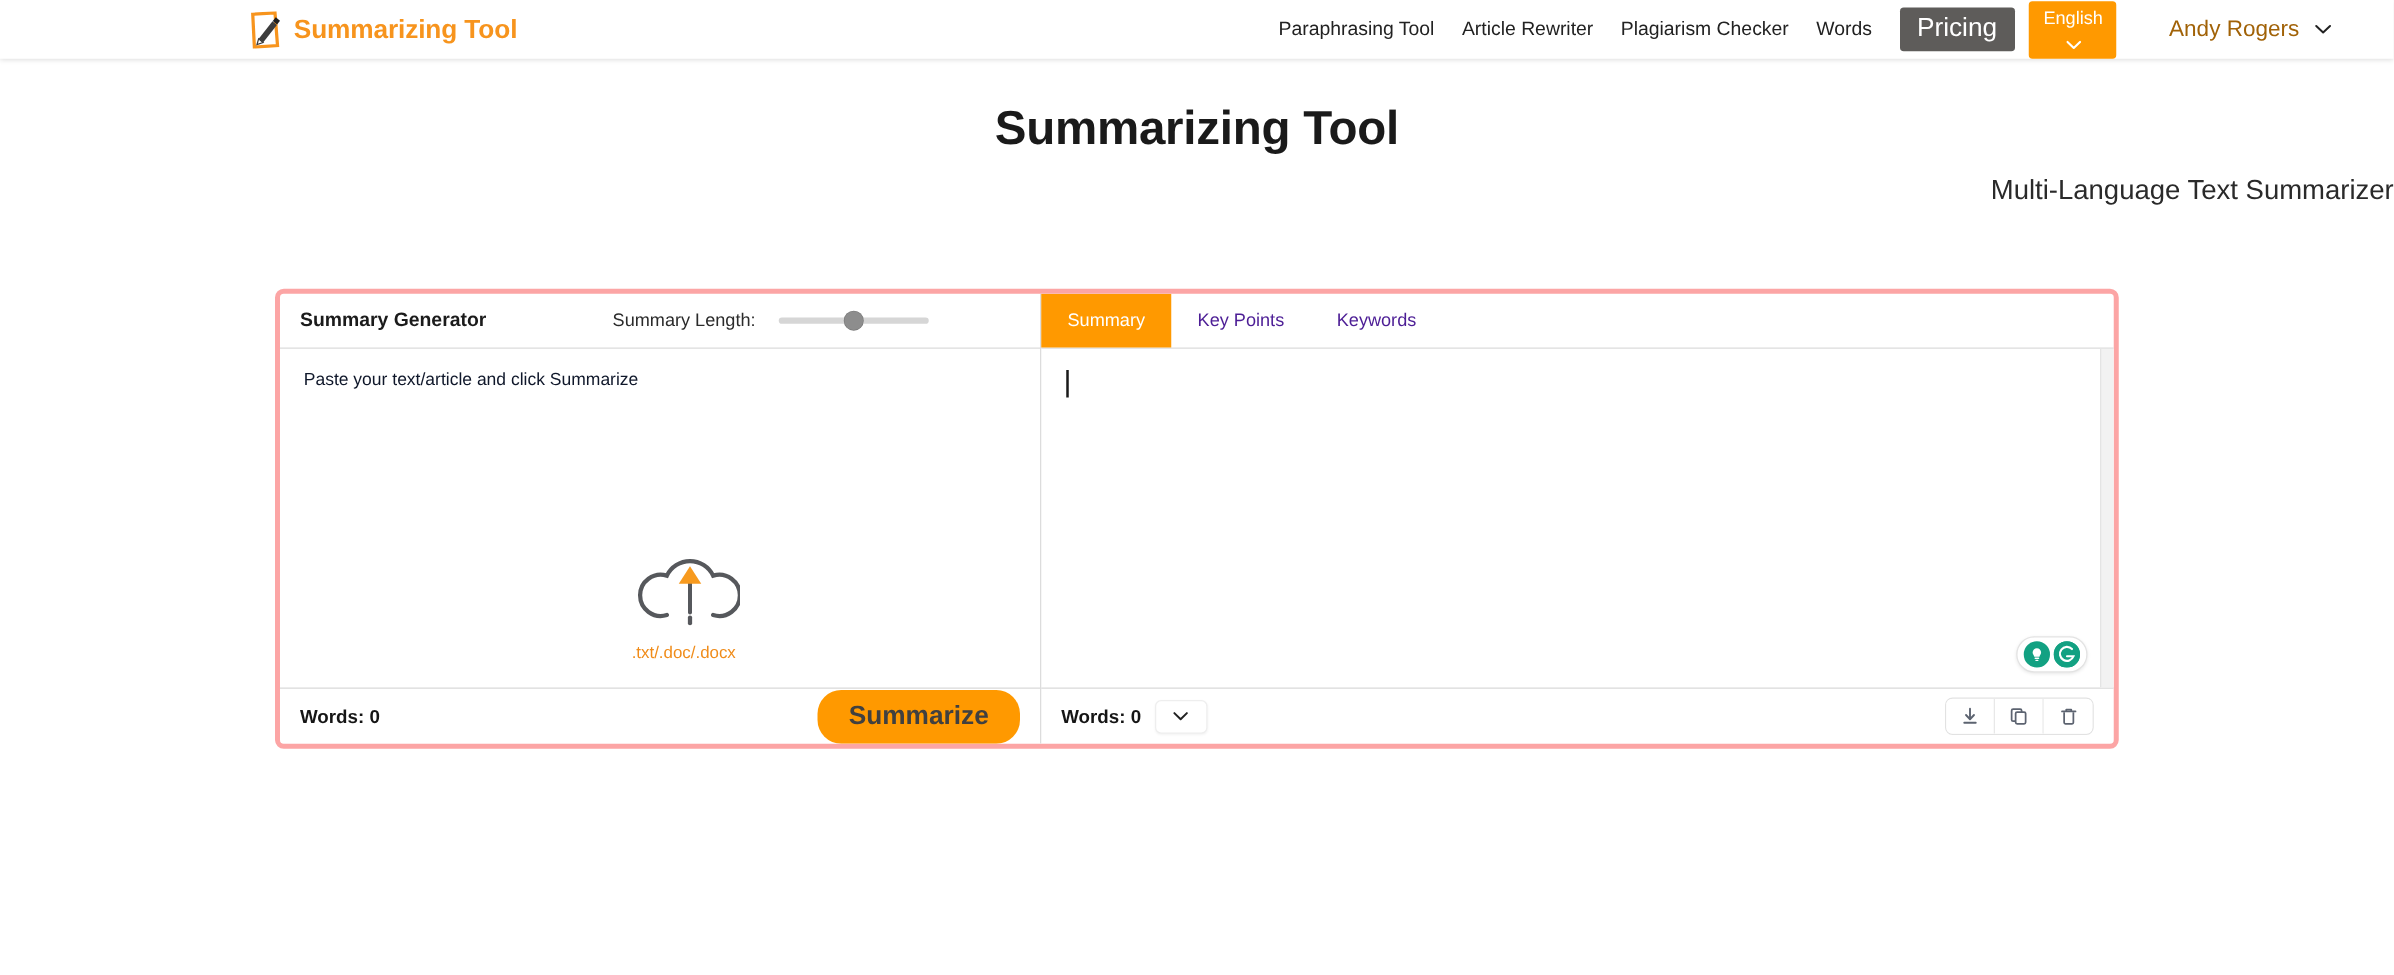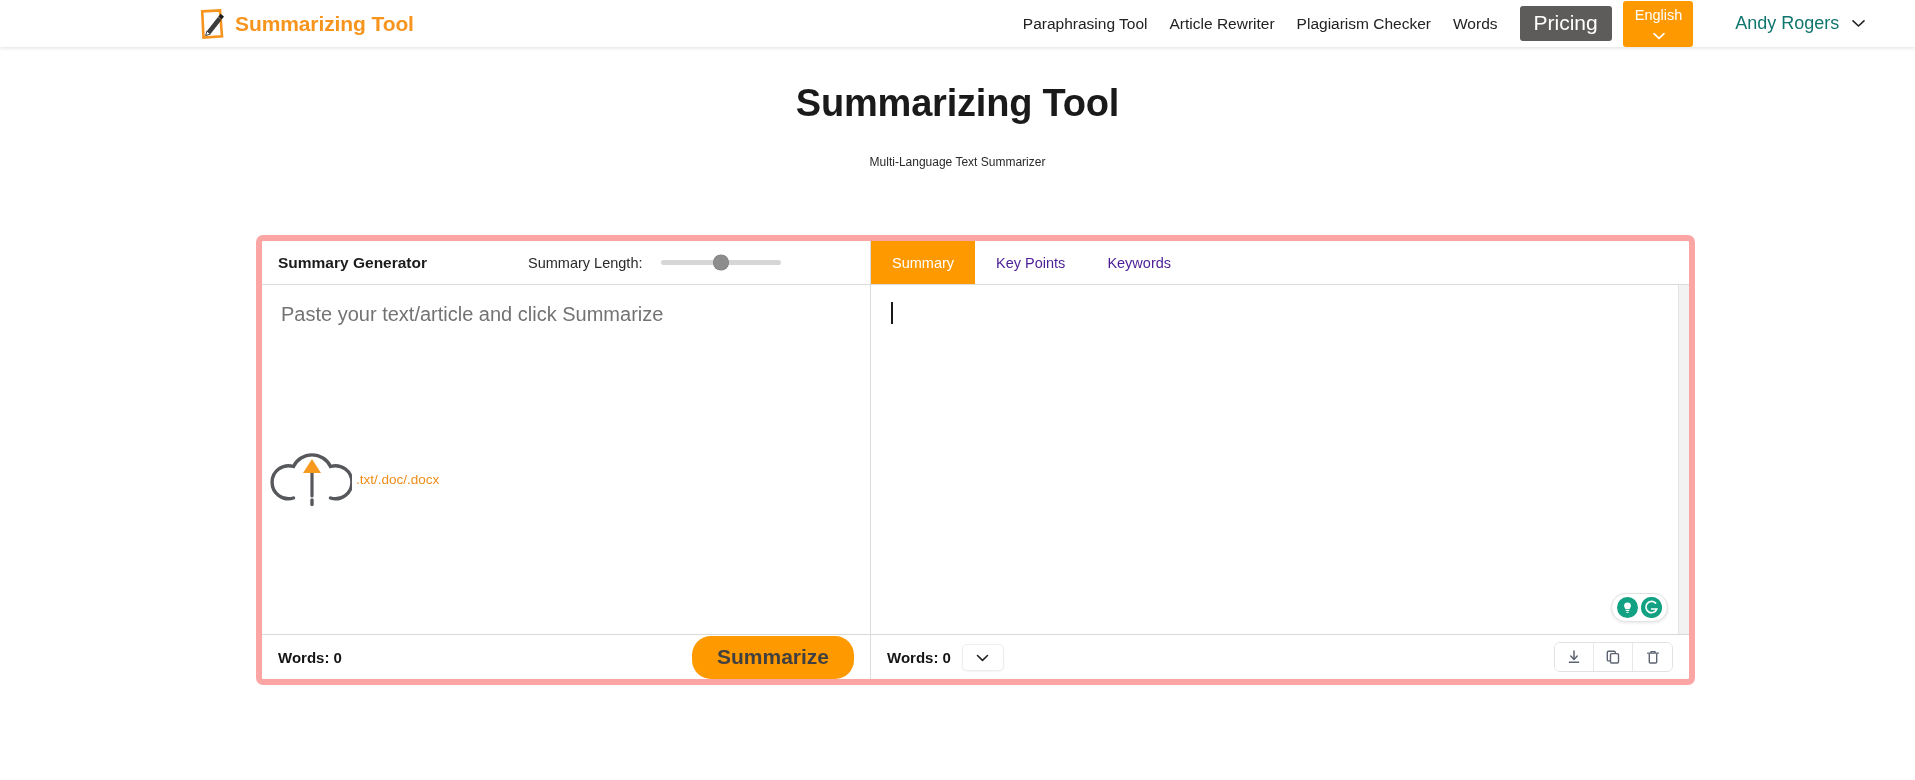--- a/index.html
+++ b/index.html
@@ -75,50 +75,50 @@
     flex-direction: column;
   }
   .chev { display: inline-block; line-height: 0; }
   .user-menu {
     display: flex;
     align-items: center;
     gap: 13px;
     margin-left: 42px;
     white-space: nowrap;
   }
-  .user-name { font-size: 18px; color: #0f766e; }
+  .user-name { font-size: 18px; color: #a16207; }
 
   
   .page-head { text-align: center; padding-top: 35px; }
   .page-title {
     font-size: 38px;
     font-weight: bold;
     color: #1a1a1a;
     letter-spacing: -0.2px;
   }
   .page-subtitle {
-    font-size: 12px;
+    font-size: 22px;
     color: #2a2a2a;
-    margin-top: 30px;
+    margin-top: 14px;
+    text-align: right;
   }
 
   
   .tool-wrap {
     margin: 0 auto;
     width: 1475px;
     margin-top: 66px;
   }
   .tool-card {
-    border: 6px solid #fca5a5;
+    border: 4px solid #fca5a5;
     border-radius: 7px;
     background: #ffffff;
     display: flex;
-    height: 450px;
+    height: 368px;
     overflow: hidden;
-    margin-left: 36px;
   }
 
   .pane { display: flex; flex-direction: column; position: relative; }
   .pane-left  { width: 609px; border-right: 1px solid #dcdcdc; }
   .pane-right { flex: 1; }
 
   
   .pane-topbar {
     height: 44px;
     display: flex;
@@ -177,40 +177,41 @@
   .tab.active { background: #FF9900; color: #ffffff; }
 
   
   .editor {
     flex: 1;
     position: relative;
     padding: 15px 19px 0;
     overflow: hidden;
   }
   .placeholder {
-    font-size: 20px;
-    color: #737373;
+    font-size: 14px;
+    color: #0f172a;
     line-height: 1.4;
   }
   .caret {
     width: 1.6px;
     height: 22px;
     background: #1a1a1a;
     display: block;
     margin-top: 2px;
     margin-left: 1px;
   }
   .dropzone {
     position: absolute;
     left: 0; right: 0;
     top: 158px;
     display: flex;
-    flex-direction: row;
+    flex-direction: column;
     align-items: center;
     gap: 4px;
+    padding-left: 38px;
   }
   .dz-caption { font-size: 13.5px; color: #F08C1A; }
 
   .scrollbar-track {
     position: absolute;
     top: 0; right: 0;
     width: 11px;
     height: 100%;
     background: #f2f2f2;
     border-left: 1px solid #e4e4e4;

